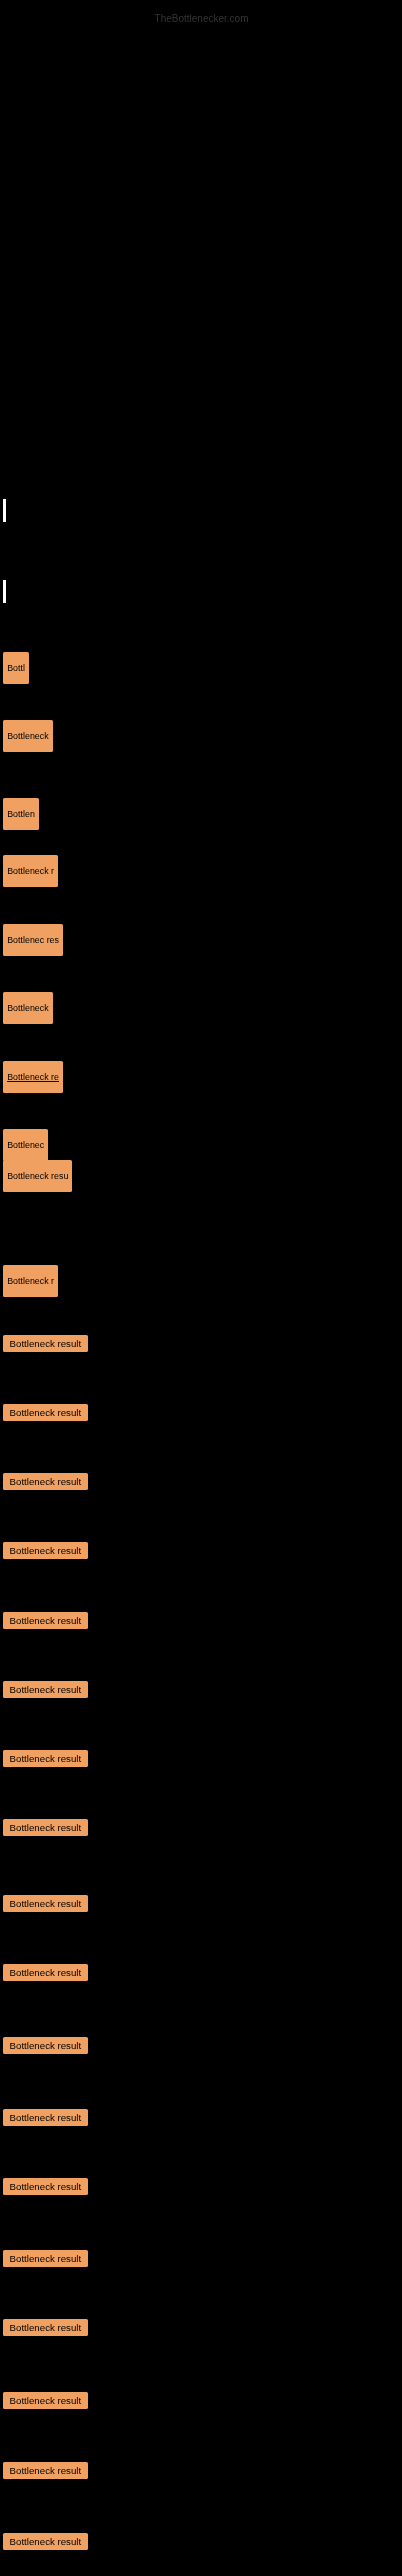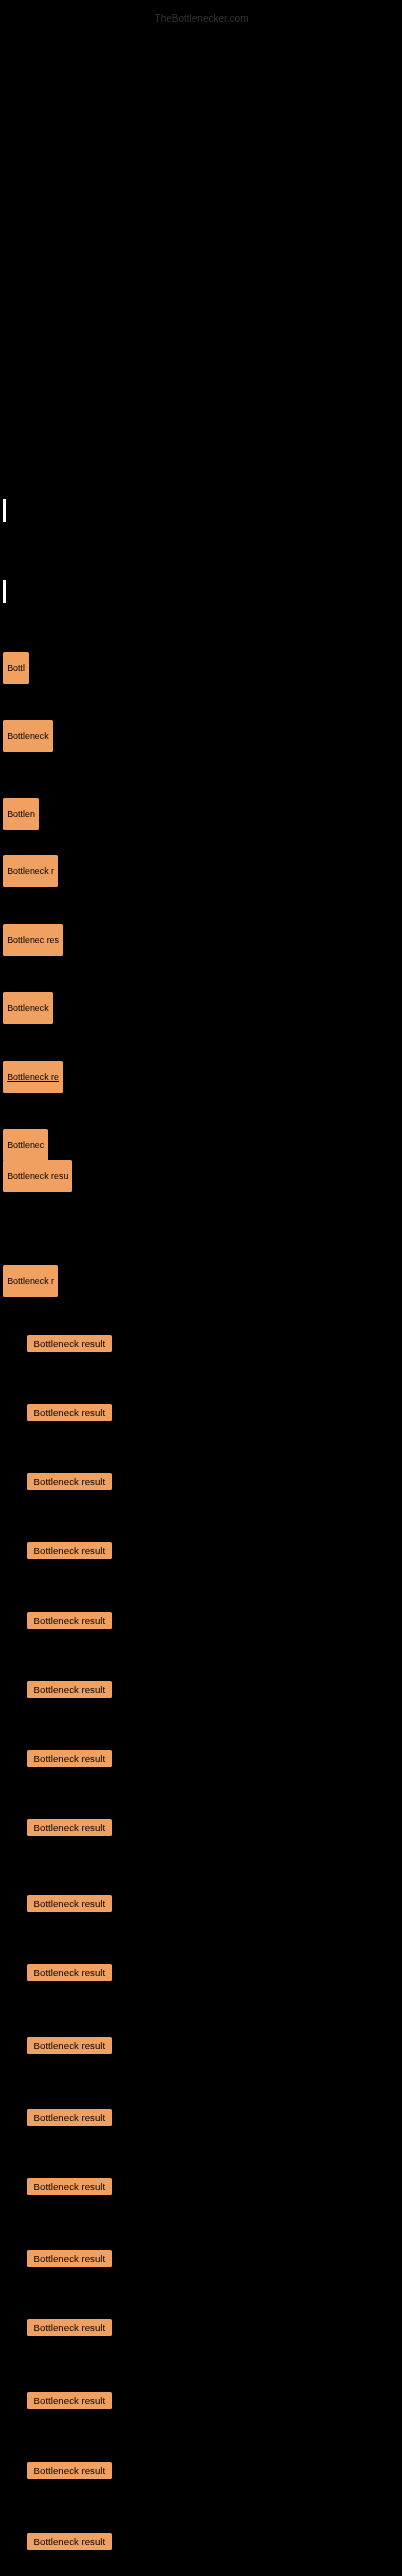--- a/index.html
+++ b/index.html
@@ -58,21 +58,20 @@
       font-weight: normal;
       padding: 11px 4px;
       border-radius: 1.6px;
       white-space: nowrap;
       display: inline-block;
     }
 
     .bottleneck-badge.full {
       font-size: 9.7px;
       padding: 3.2px 6.4px;
-      margin-left: 24px;
     }
   </style>
 </head>
 <body>
 
 <span class="site-title">TheBottlenecker.com</span>
 
 <div class="cursor-line-1"></div>
 <div class="cursor-line-2"></div>
 

